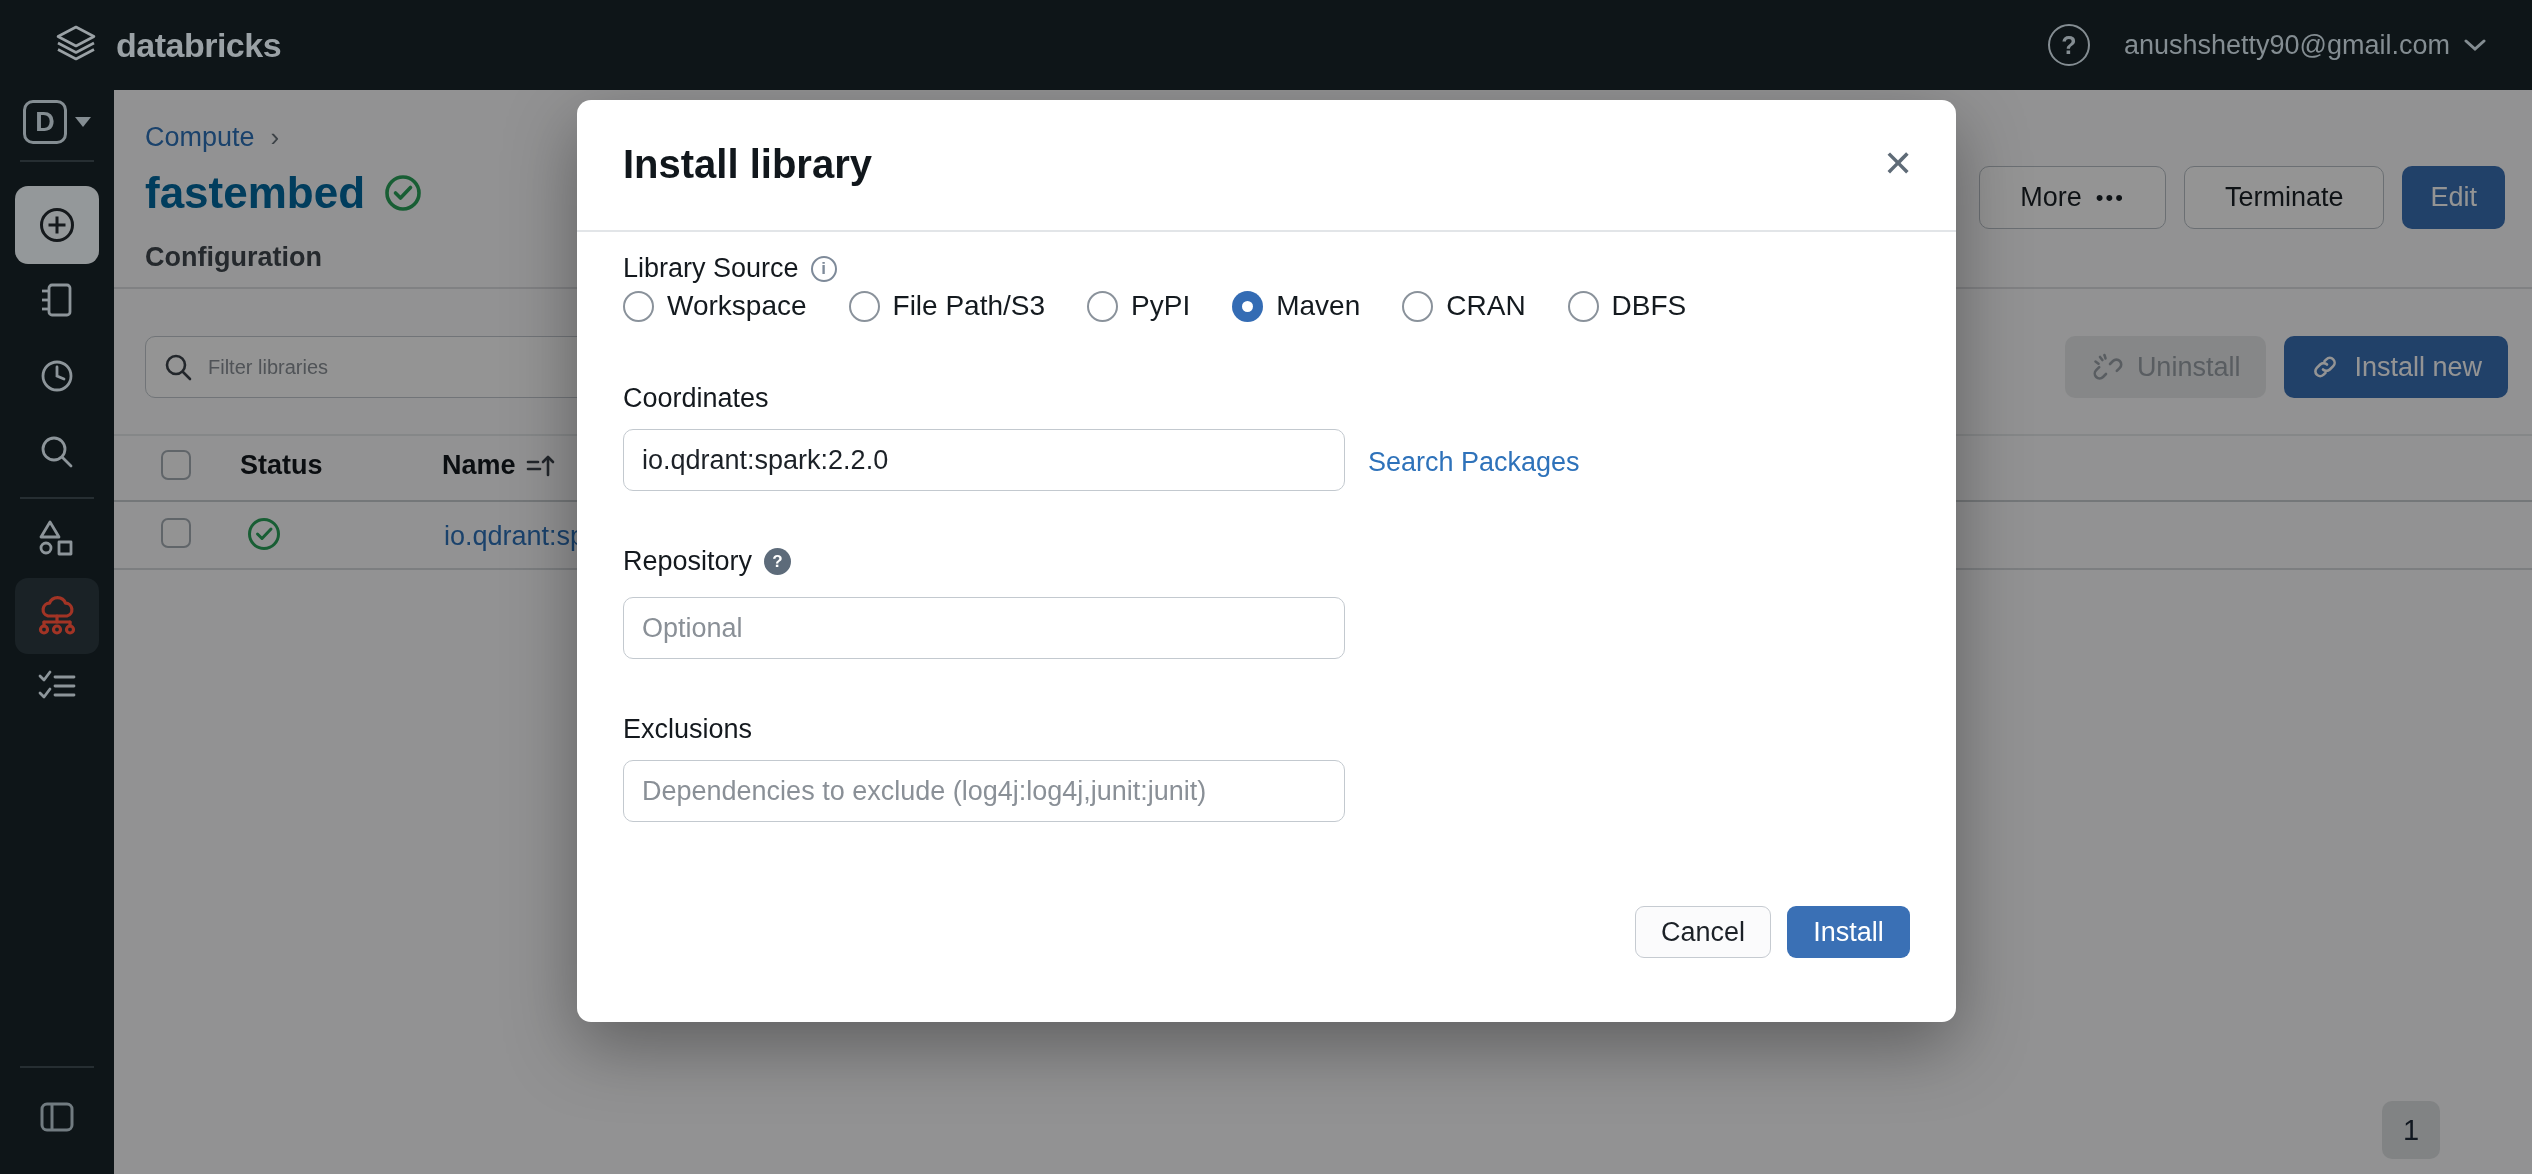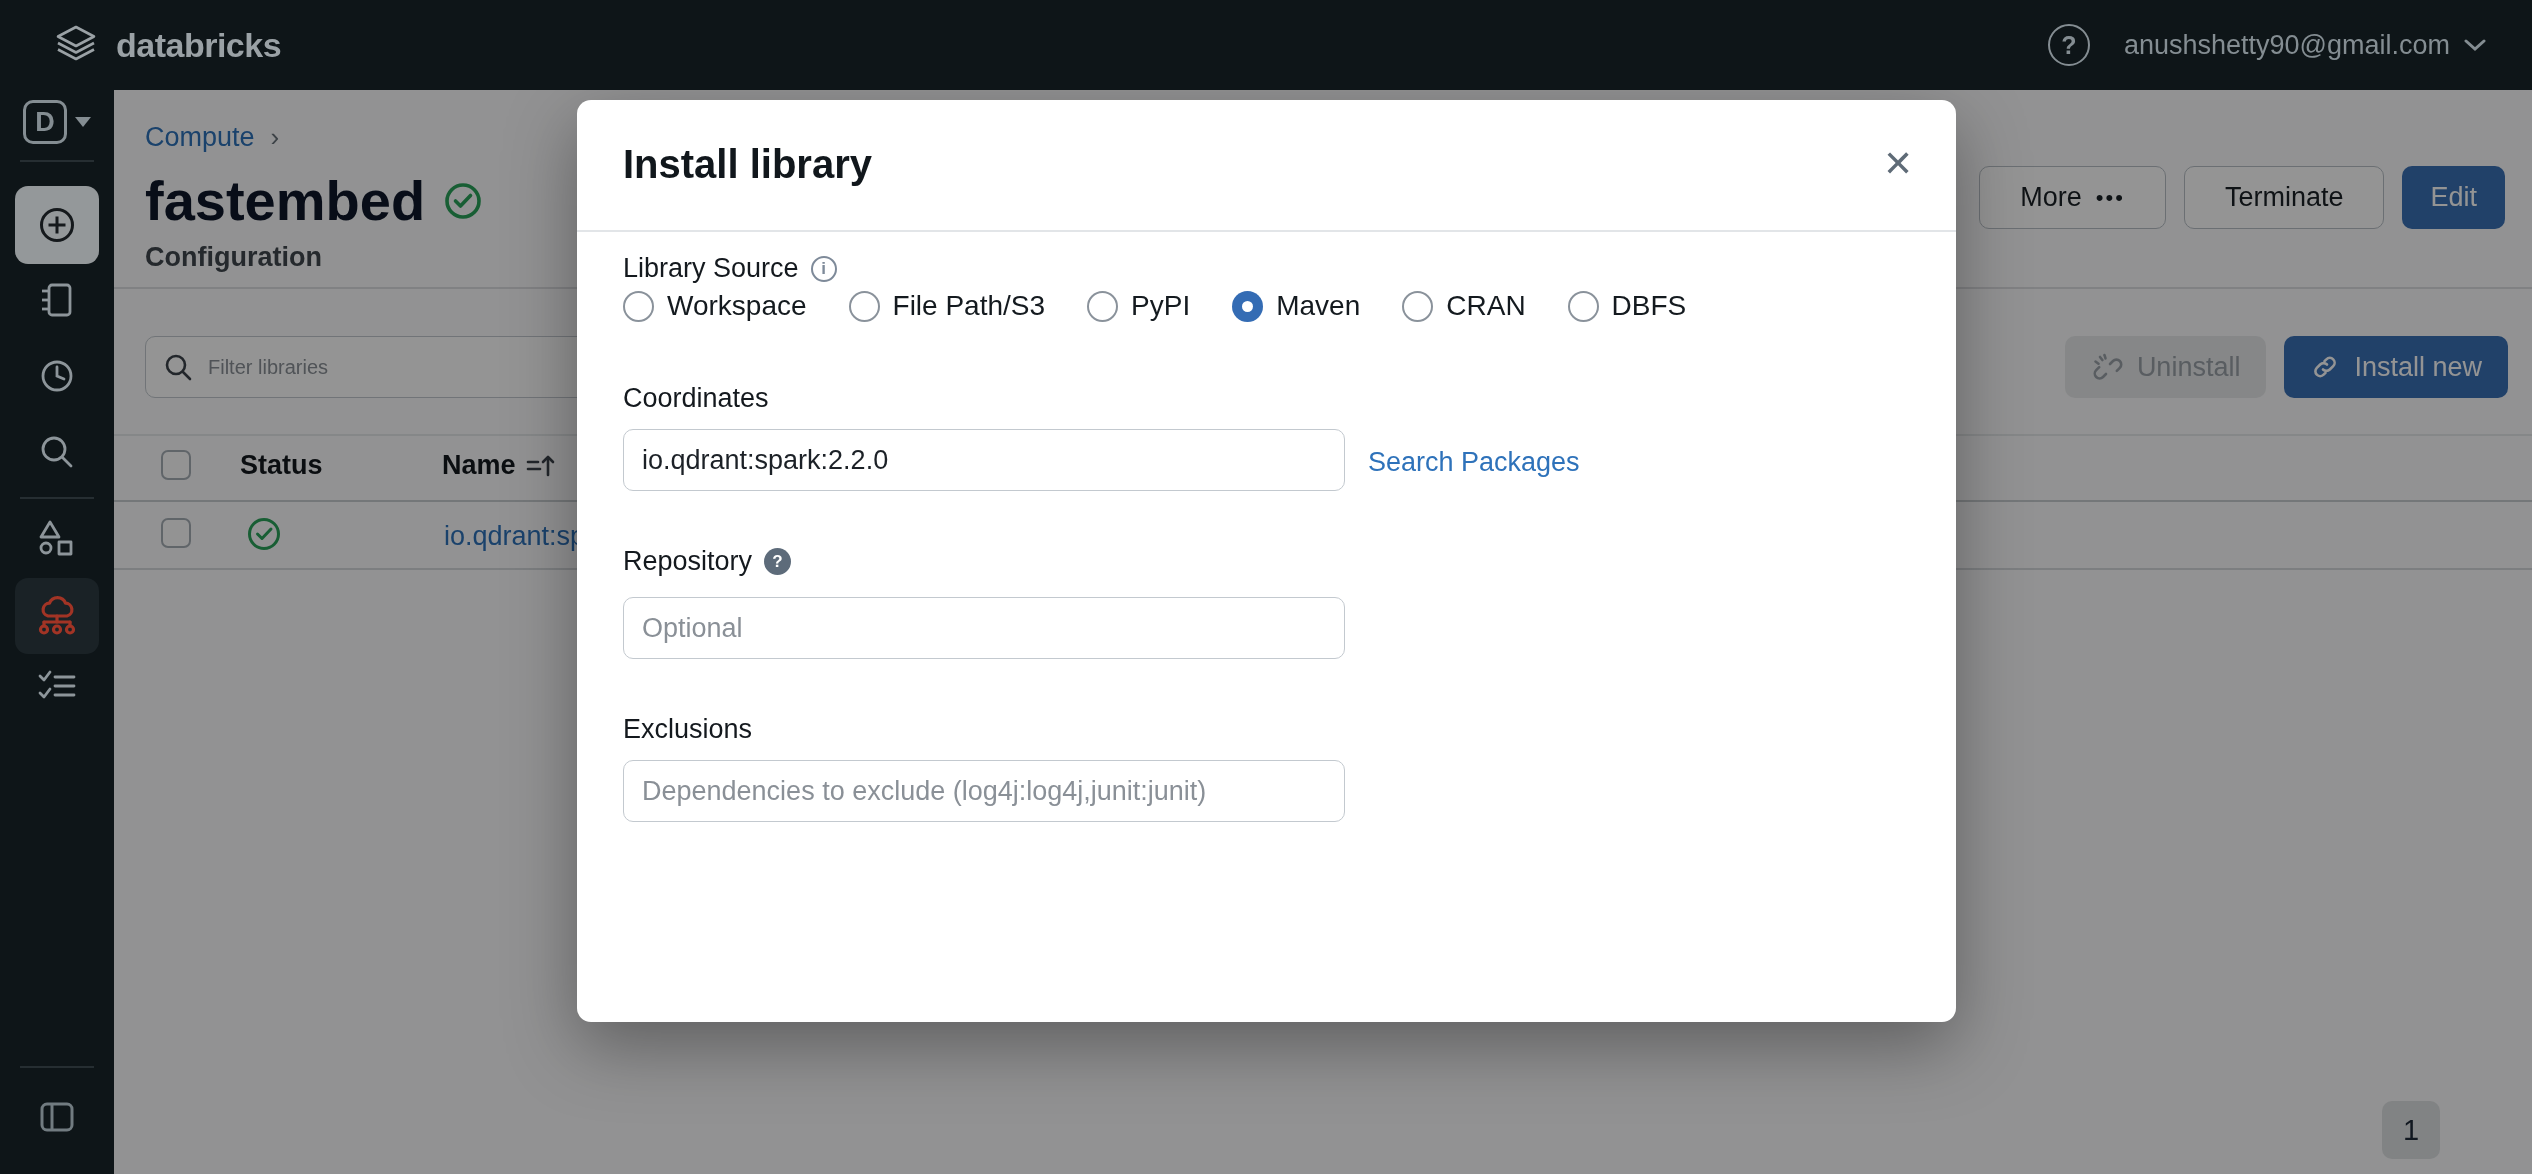--- a/index.html
+++ b/index.html
@@ -29,21 +29,21 @@
   .red-tile { top:488px; }
   .red-tile-inner { width:84px; height:76px; background:#1a2226; border-radius:13px; display:flex; align-items:center; justify-content:center; cursor:pointer; }
 
   
   .content { position:absolute; left:114px; top:90px; width:2418px; height:1084px; background:#fbfcfd; z-index:1; }
   .abs { position:absolute; }
   .breadcrumb { left:31px; top:32px; display:flex; align-items:center; gap:16px; font-size:27px; }
   .bc-link { color:#2e72ba; cursor:pointer; }
   .bc-sep { color:#6a737b; font-size:26px; }
   .cluster-title { left:31px; top:78px; display:flex; align-items:center; gap:18px; }
-  .cluster-name { font-size:56px; font-weight:700; color:#0f172a; }
+  .cluster-name { font-size:44px; font-weight:700; color:#0369a1; }
   .tabs { left:31px; top:152px; display:flex; gap:46px;flex-direction:column; }
   .tab { font-size:27px; font-weight:600; color:#40474e; padding-bottom:18px; cursor:pointer; }
   .tabs-rule { left:0; top:197px; width:2418px; border-top:2px solid #dcdfe2; }
 
   .topbtns { top:76px; right:27px; display:flex; gap:18px; }
   .btn { display:flex; align-items:center; justify-content:center; gap:14px; height:63px; border-radius:10px; font-size:27px; cursor:pointer; }
   .btn-outline { background:#ffffff; border:1.5px solid #b9c0c7; color:#1b2127; padding:0 40px; }
   .btn-primary { background:#3a70b5; border:none; color:#ffffff; padding:0 28px; }
   .more-dots { font-size:22px; letter-spacing:2px; color:#1b2127; }
 
@@ -358,15 +358,19 @@
 
     <div class="m-abs field-label" style="left:46px; top:446px">
       <span>Repository</span>
       <span class="q-circle">?</span>
     </div>
     <input class="m-abs text-input" style="left: 46px; top: 497px;" placeholder="Optional">
 
     <div class="m-abs field-label" style="left:46px; top:614px">Exclusions</div>
     <input class="m-abs text-input" style="left: 46px; top: 660px;" placeholder="Dependencies to exclude (log4j:log4j,junit:junit)">
 
+    <div class="m-abs modal-btns">
+      <div class="mbtn mbtn-cancel">Cancel</div>
+      <div class="mbtn mbtn-install">Install</div>
+    </div>
   </div>
 
 </div>
 
 </body></html>

